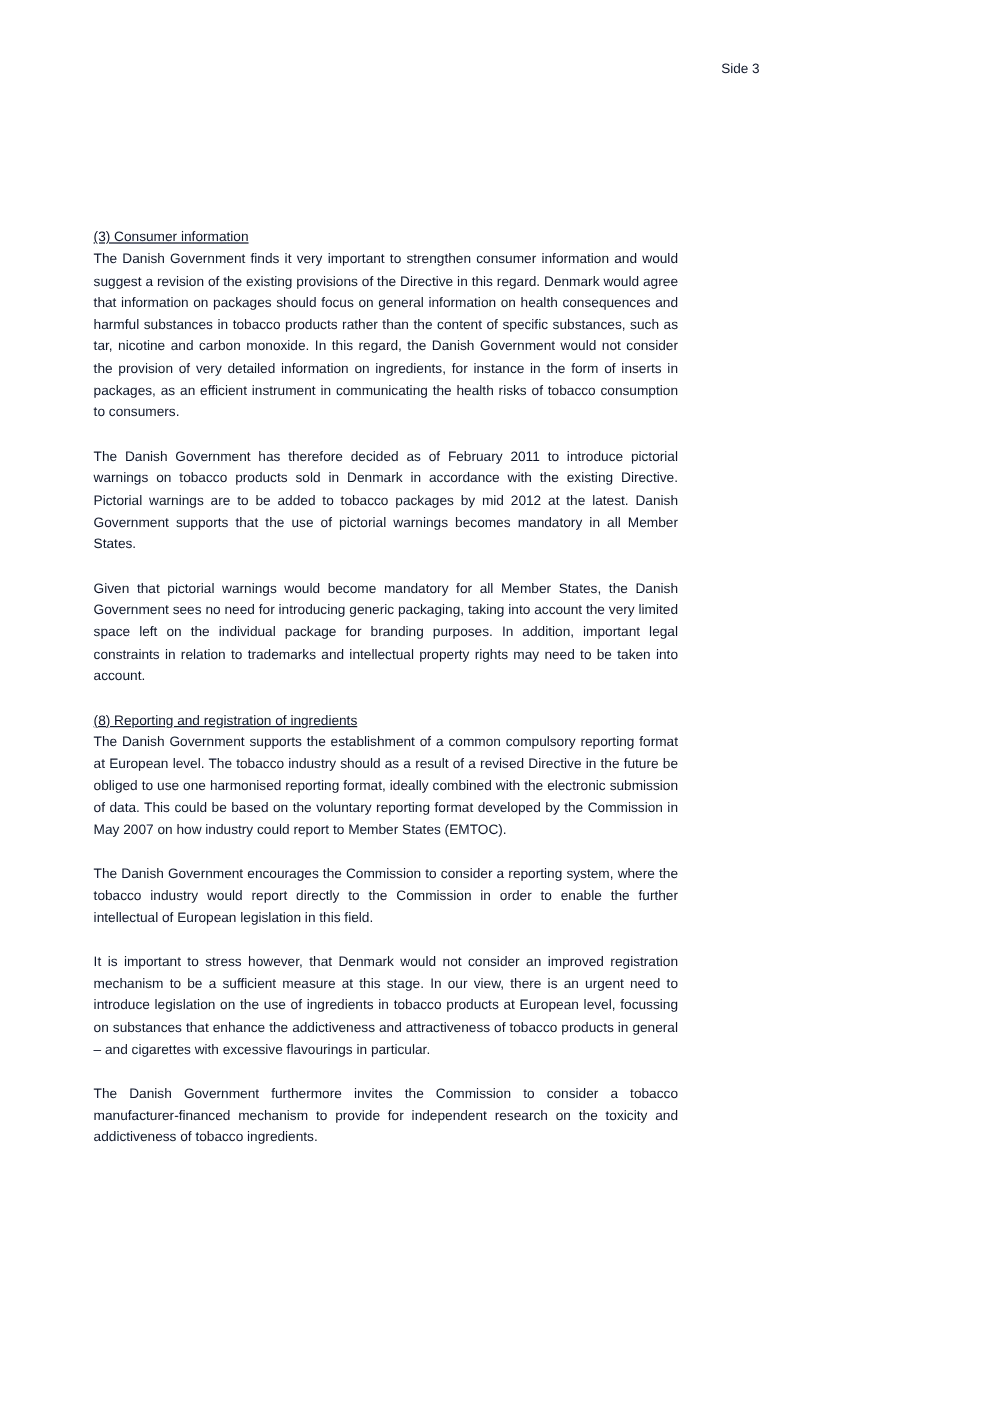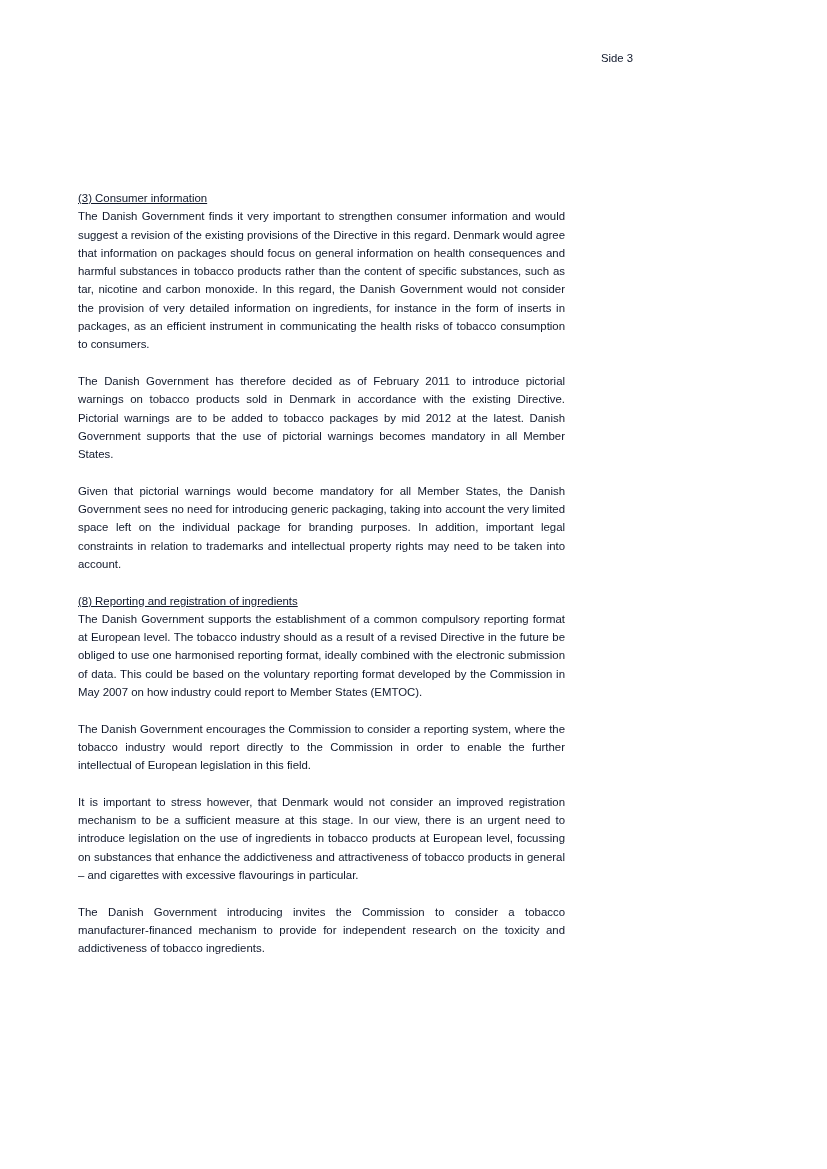--- a/index.html
+++ b/index.html
@@ -55,16 +55,16 @@
 
   <div class="doc-body">
     <div class="doc-heading">(3) Consumer information</div>
     <div class="doc-paragraph">The Danish Government finds it very important to strengthen consumer information and would suggest a revision of the existing provisions of the Directive in this regard. Denmark would agree that information on packages should focus on general information on health consequences and harmful substances in tobacco products rather than the content of specific substances, such as tar, nicotine and carbon monoxide. In this regard, the Danish Government would not consider the provision of very detailed information on ingredients, for instance in the form of inserts in packages, as an efficient instrument in communicating the health risks of tobacco consumption to consumers.</div>
     <div class="doc-paragraph">The Danish Government has therefore decided as of February 2011 to introduce pictorial warnings on tobacco products sold in Denmark in accordance with the existing Directive. Pictorial warnings are to be added to tobacco packages by mid 2012 at the latest. Danish Government supports that the use of pictorial warnings becomes mandatory in all Member States.</div>
     <div class="doc-paragraph">Given that pictorial warnings would become mandatory for all Member States, the Danish Government sees no need for introducing generic packaging, taking into account the very limited space left on the individual package for branding purposes. In addition, important legal constraints in relation to trademarks and intellectual property rights may need to be taken into account.</div>
     <div class="doc-heading">(8) Reporting and registration of ingredients</div>
     <div class="doc-paragraph">The Danish Government supports the establishment of a common compulsory reporting format at European level. The tobacco industry should as a result of a revised Directive in the future be obliged to use one harmonised reporting format, ideally combined with the electronic submission of data. This could be based on the voluntary reporting format developed by the Commission in May 2007 on how industry could report to Member States (EMTOC).</div>
     <div class="doc-paragraph">The Danish Government encourages the Commission to consider a reporting system, where the tobacco industry would report directly to the Commission in order to enable the further intellectual of European legislation in this field.</div>
     <div class="doc-paragraph">It is important to stress however, that Denmark would not consider an improved registration mechanism to be a sufficient measure at this stage. In our view, there is an urgent need to introduce legislation on the use of ingredients in tobacco products at European level, focussing on substances that enhance the addictiveness and attractiveness of tobacco products in general – and cigarettes with excessive flavourings in particular.</div>
-    <div class="doc-paragraph">The Danish Government introducing invites the Commission to consider a tobacco manufacturer-financed mechanism to provide for independent research on the toxicity and addictiveness of tobacco ingredients.</div>
+    <div class="doc-paragraph">The Danish Government furthermore invites the Commission to consider a tobacco manufacturer-financed mechanism to provide for independent research on the toxicity and addictiveness of tobacco ingredients.</div>
   </div>
 
 </div>
 
 </body></html>

